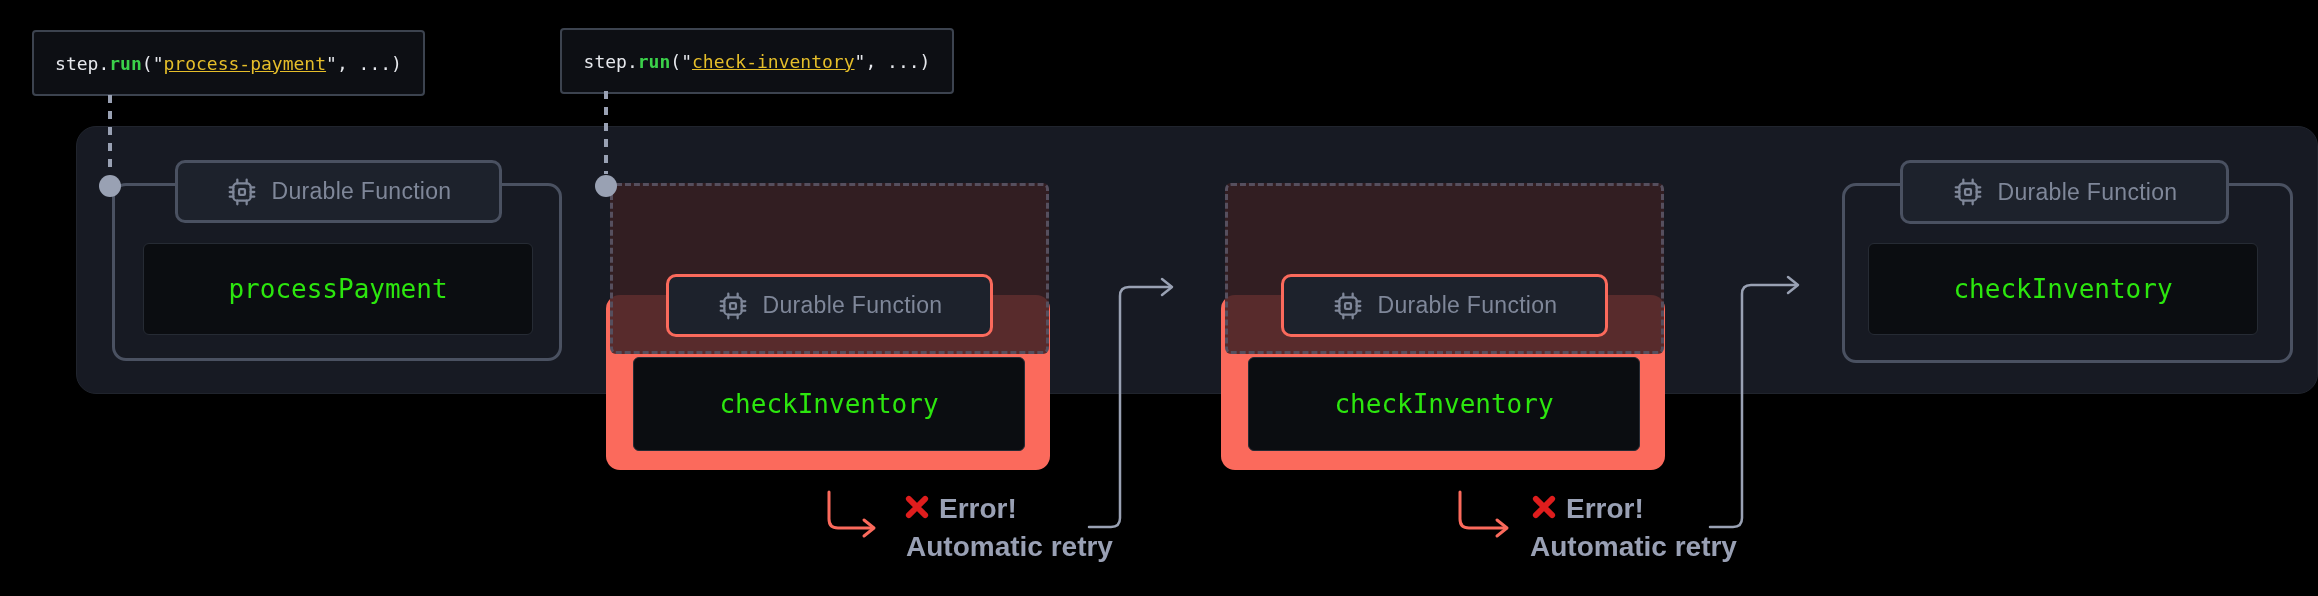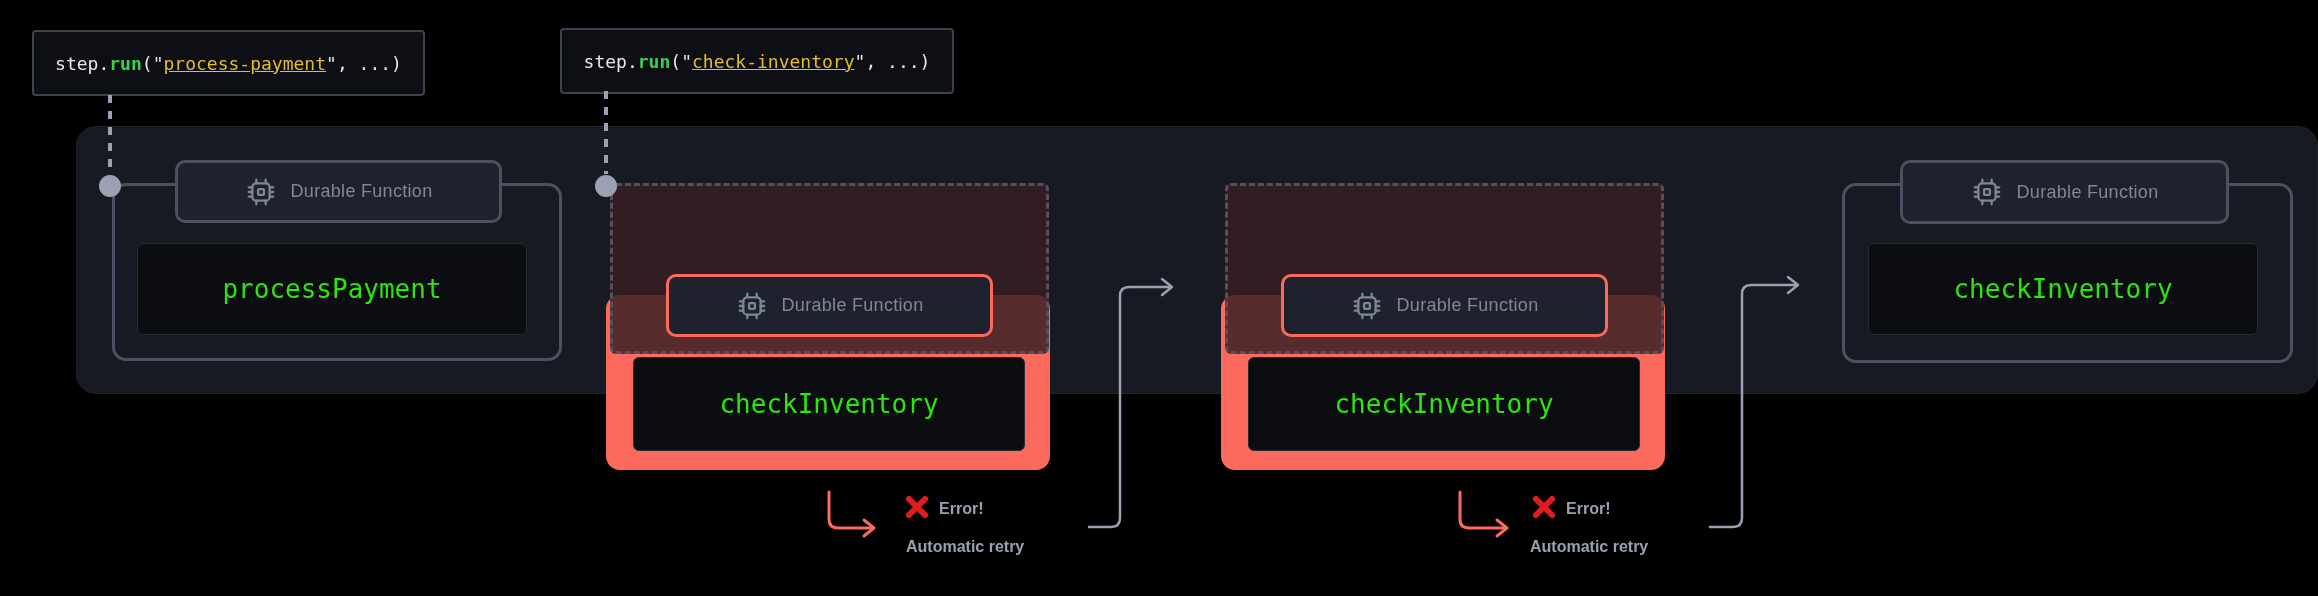--- a/index.html
+++ b/index.html
@@ -49,41 +49,41 @@
     background:var(--salmon,#fb6a5c);
     border-radius:14px;
   }
   .badge{
     position:absolute;
     background:var(--badge-bg,#1d222c);
     border:3px solid var(--border-gray,#4a5161);
     border-radius:10px;
     display:flex;align-items:center;justify-content:center;gap:14px;
     color:var(--badge-text,#7f8799);
-    font-size:18px;font-weight:400;letter-spacing:.3px;
+    font-size:23px;font-weight:400;letter-spacing:.3px;
     white-space:nowrap;
   }
   .badge.error{border-color:var(--salmon,#fb6a5c);}
   .badge .chip{color:var(--icon-gray,#7f8799);display:block;}
   .fnbox{
     position:absolute;
     background:var(--code-box,#0b0d11);
     border:1px solid var(--code-box-border,#262b34);
     border-radius:6px;
     display:flex;align-items:center;justify-content:center;
     font-family:"DejaVu Sans Mono",monospace;
     font-size:26px;
     color:var(--fn-green,#2ce60e);
     white-space:pre;
   }
   
   .note{
     position:absolute;
     color:var(--note-text,#99a0b4);
-    font-size:16px;font-weight:600;line-height:26px;
+    font-size:28px;font-weight:600;line-height:26px;
     white-space:nowrap;
   }
   .cross{position:absolute;}
   
   svg.overlay{position:absolute;left:0;top:0;pointer-events:none;}
   .drop-line{stroke:var(--connector-gray,#99a1b3);stroke-width:4;stroke-dasharray:8 8;fill:none;}
   .drop-dot{fill:var(--connector-gray,#99a1b3);}
   .err-arrow{stroke:var(--salmon,#fb6a5c);stroke-width:3;fill:none;stroke-linecap:round;stroke-linejoin:round;}
   .retry-arrow{stroke:var(--connector-gray,#99a1b3);stroke-width:2.5;fill:none;stroke-linecap:round;stroke-linejoin:round;}
   .cross-stroke{stroke:var(--cross-red,#df1d1d);stroke-width:5;stroke-linecap:round;}
@@ -105,21 +105,21 @@
 
   <div class="card" style="left:112px;top:183px;width:444px;height:172px;">
     <div class="badge" style="left:60px;top:-26px;width:321px;height:57px;">
       <svg class="chip" viewBox="0 0 24 24" width="32" height="32" fill="none" stroke="currentColor" stroke-width="1.7" stroke-linecap="round">
         <rect x="5.5" y="5.5" width="13" height="13" rx="2.8"></rect>
           <rect x="9.8" y="9.8" width="4.4" height="4.4" rx="0.8"></rect>
         <path d="M8.5 2.8v2.7M15.5 2.8v2.7M8.5 18.5v2.7M15.5 18.5v2.7M2.8 8.5h2.7M2.8 12h2.7M2.8 15.5h2.7M18.5 8.5h2.7M18.5 12h2.7M18.5 15.5h2.7"></path>
       </svg>
       <span>Durable Function</span>
     </div>
-    <div class="fnbox" style="left:22px;top:57px;width:388px;height:90px;">
+    <div class="fnbox" style="left:28px;top:57px;width:388px;height:90px;">
       <span>processPayment</span>
     </div>
   </div>
 
   <div class="errblock" style="left:606px;top:183px;width:445px;height:287px;">
     <div class="salmonbox" style="left:0;top:112px;width:444px;height:175px;"></div>
     <div class="ghost" style="left:4px;top:0;width:433px;height:165px;"></div>
     <div class="badge error" style="left:60px;top:91px;width:321px;height:57px;">
       <svg class="chip" viewBox="0 0 24 24" width="32" height="32" fill="none" stroke="currentColor" stroke-width="1.7" stroke-linecap="round">
         <rect x="5.5" y="5.5" width="13" height="13" rx="2.8"></rect>

